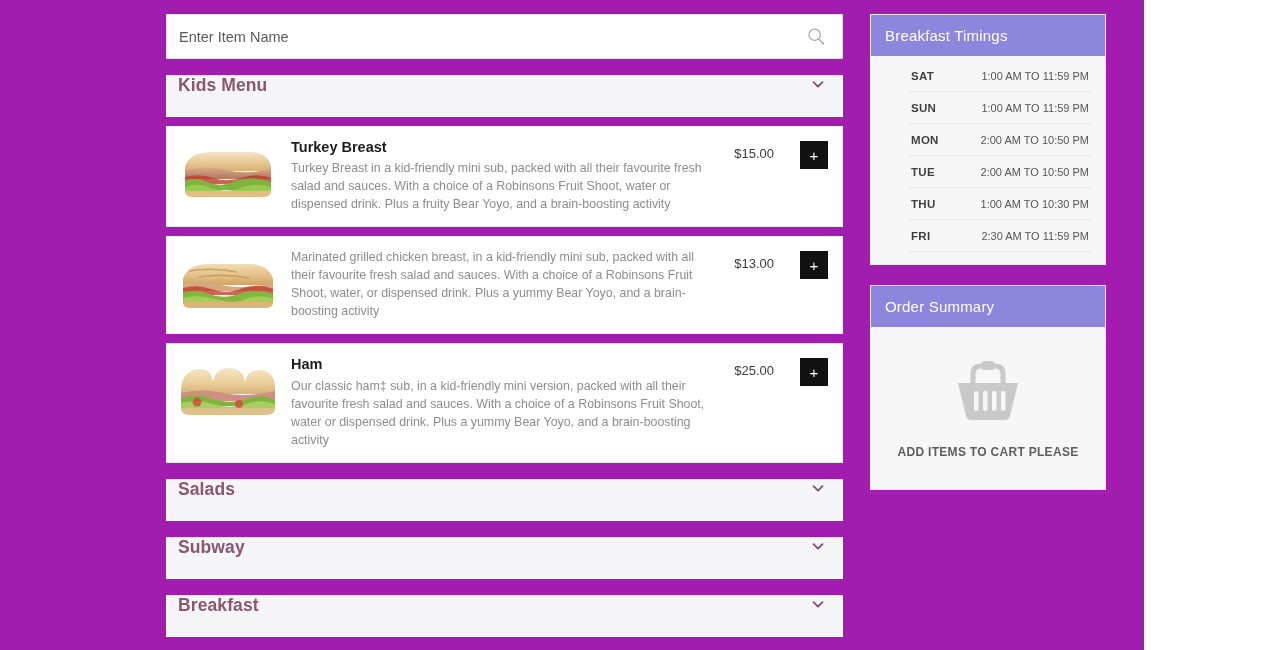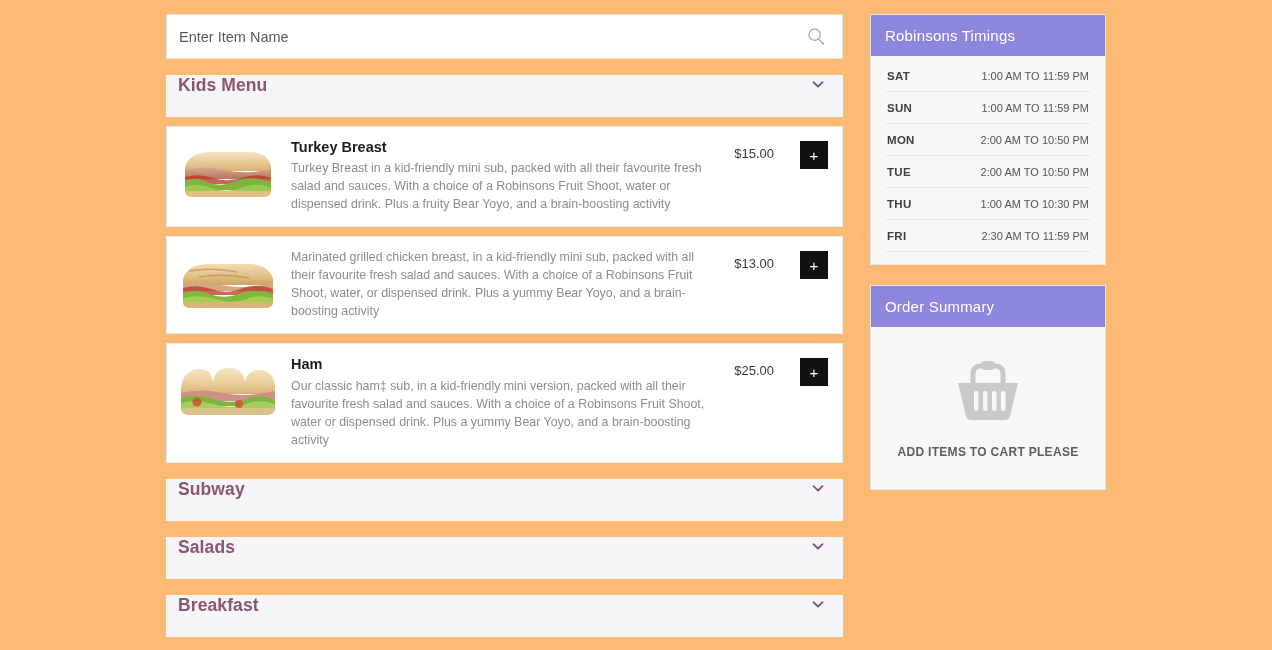--- a/index.html
+++ b/index.html
@@ -3,21 +3,21 @@
 <meta charset="utf-8">
 <style>
   * { box-sizing: border-box; }
   html, body {
     margin: 0; padding: 0;
     width: 1272px; height: 650px;
     background: #ffffff;
     font-family: "Liberation Sans", sans-serif;
     overflow: hidden;
   }
-  .page { position: relative; width: 1272px; height: 650px; background:#fdba74; }
+  .page { position: relative; width: 1144px; height: 650px; background:#a21caf; }
 
   
   .main-col {
     position: absolute; left: 166px; top: 14px;
     width: 677px;
   }
 
   
   .search-wrap {
     position: relative;
@@ -114,20 +114,21 @@
     font-size: 15px;
     padding: 12px 14px;
     letter-spacing: .2px;
   }
   .panel-body { padding: 4px 14px 12px 14px; }
 
   .timing-row {
     display: flex; align-items: center; justify-content: space-between;
     padding: 10px 2px 9px 2px;
     border-bottom: 1px solid #e8e8e8;
+    margin-left: 24px;
   }
   .timing-row:last-child { border-bottom: 1px solid #e8e8e8; }
   .timing-day {
     font-size: 11.5px; font-weight: bold; color: #3f3f3f; letter-spacing: .3px;
   }
   .timing-hours { font-size: 11px; color: #555555; }
 
   .cart-empty {
     padding: 26px 10px 30px 10px;
     text-align: center;
@@ -252,30 +253,30 @@
         <div class="item-name">Ham</div>
         <div class="item-desc">Our classic ham‡ sub, in a kid-friendly mini version, packed with all their favourite fresh salad and sauces. With a choice of a Robinsons Fruit Shoot, water or dispensed drink. Plus a yummy Bear Yoyo, and a brain-boosting activity</div>
       </div>
       <div class="item-right">
         <span class="item-price">$25.00</span>
         <button class="add-btn">+</button>
       </div>
     </div>
 
     <div class="acc-head">
-      <span class="acc-title">Subway</span>
+      <span class="acc-title">Salads</span>
       <span class="chev">
         <svg viewBox="0 0 24 24" width="18" height="18" fill="none" stroke="#7d4f6e" stroke-width="2.4" stroke-linecap="round" stroke-linejoin="round">
           <polyline points="6,9.5 12,15.5 18,9.5"></polyline>
         </svg>
       </span>
     </div>
 
     <div class="acc-head">
-      <span class="acc-title">Salads</span>
+      <span class="acc-title">Subway</span>
       <span class="chev">
         <svg viewBox="0 0 24 24" width="18" height="18" fill="none" stroke="#7d4f6e" stroke-width="2.4" stroke-linecap="round" stroke-linejoin="round">
           <polyline points="6,9.5 12,15.5 18,9.5"></polyline>
         </svg>
       </span>
     </div>
 
     <div class="acc-head">
       <span class="acc-title">Breakfast</span>
       <span class="chev">
@@ -283,21 +284,21 @@
           <polyline points="6,9.5 12,15.5 18,9.5"></polyline>
         </svg>
       </span>
     </div>
 
   </div>
 
   <div class="side-col">
 
     <div class="panel">
-      <div class="panel-head">Robinsons Timings</div>
+      <div class="panel-head">Breakfast Timings</div>
       <div class="panel-body">
 
         <div class="timing-row">
           <span class="timing-day">SAT</span>
           <span class="timing-hours">1:00 AM TO 11:59 PM</span>
         </div>
         <div class="timing-row">
           <span class="timing-day">SUN</span>
           <span class="timing-hours">1:00 AM TO 11:59 PM</span>
         </div>

